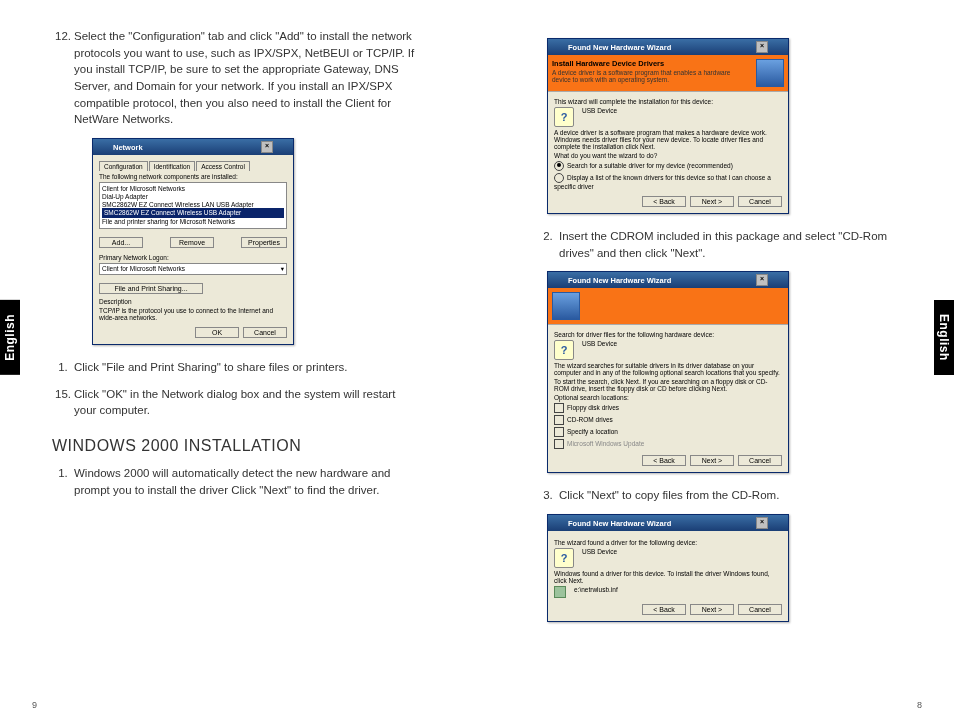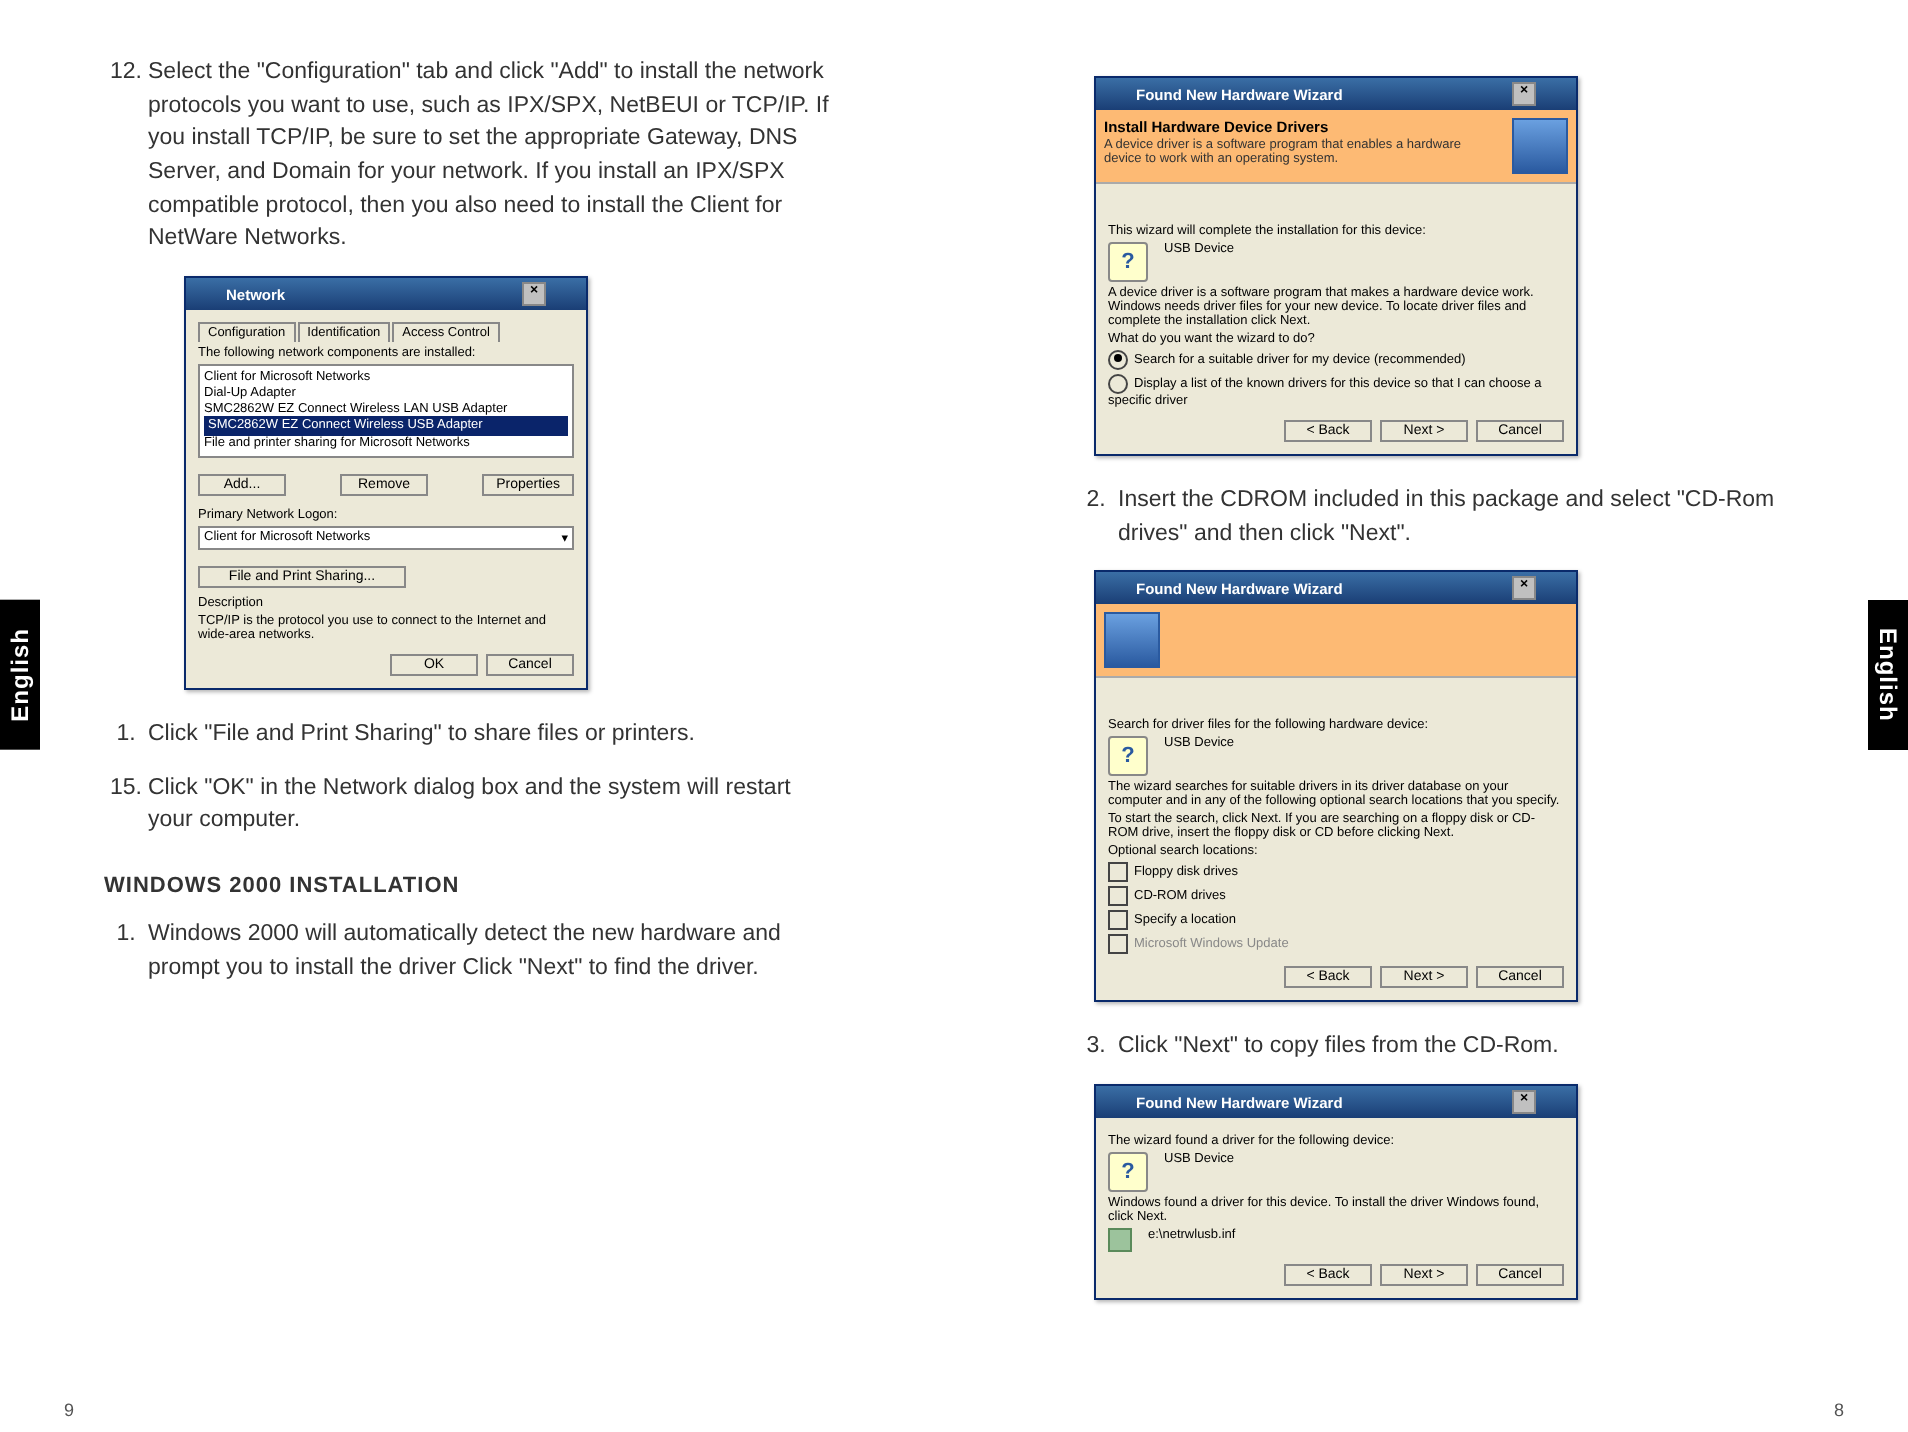--- a/index.html
+++ b/index.html
@@ -61,22 +61,22 @@
     display: flex;
     margin-bottom: 10px;
   }
   ol.steps > li > .num {
     flex: 0 0 22px;
     text-align: center;
   }
   ol.steps > li > .body { flex: 1; }
 
   .section-heading {
-    font-weight: bold;
-    font-size: 11px;
+    font-weight: normal;
+    font-size: 16px;
     letter-spacing: 0.5px;
     margin: 18px 0 10px 0;
   }
 
   
   .dlg {
     margin: 10px 0 14px 40px;
     width: 240px;
     border: 1px solid #0a2a6b;
     font-family: "Tahoma", sans-serif;
@@ -142,24 +142,24 @@
     border: 1px solid #888;
     border-bottom: none;
     padding: 1px 4px;
     margin-right: 1px;
     background: #ece9d8;
   }
   .wizard-head {
     display: flex;
     align-items: flex-start;
     gap: 6px;
-    background: #fdba74;
+    background: #f97316;
     border-bottom: 1px solid #aaa;
     padding: 4px;
-    margin: -6px -6px 20px -6px;
+    margin: -6px -6px 6px -6px;
   }
   .wizard-head .txt { flex: 1; font-size: 7px; }
   .wizard-head .title { font-weight: bold; font-size: 7.5px; }
   .wizard-head .sub   { font-size: 6.5px; color: #333; margin-top: 1px; }
   .wizard-icon {
     width: 26px; height: 26px;
     background: linear-gradient(#6aa0e0,#2a5aa0);
     border: 1px solid #2a5aa0;
   }
   .help-icon {

